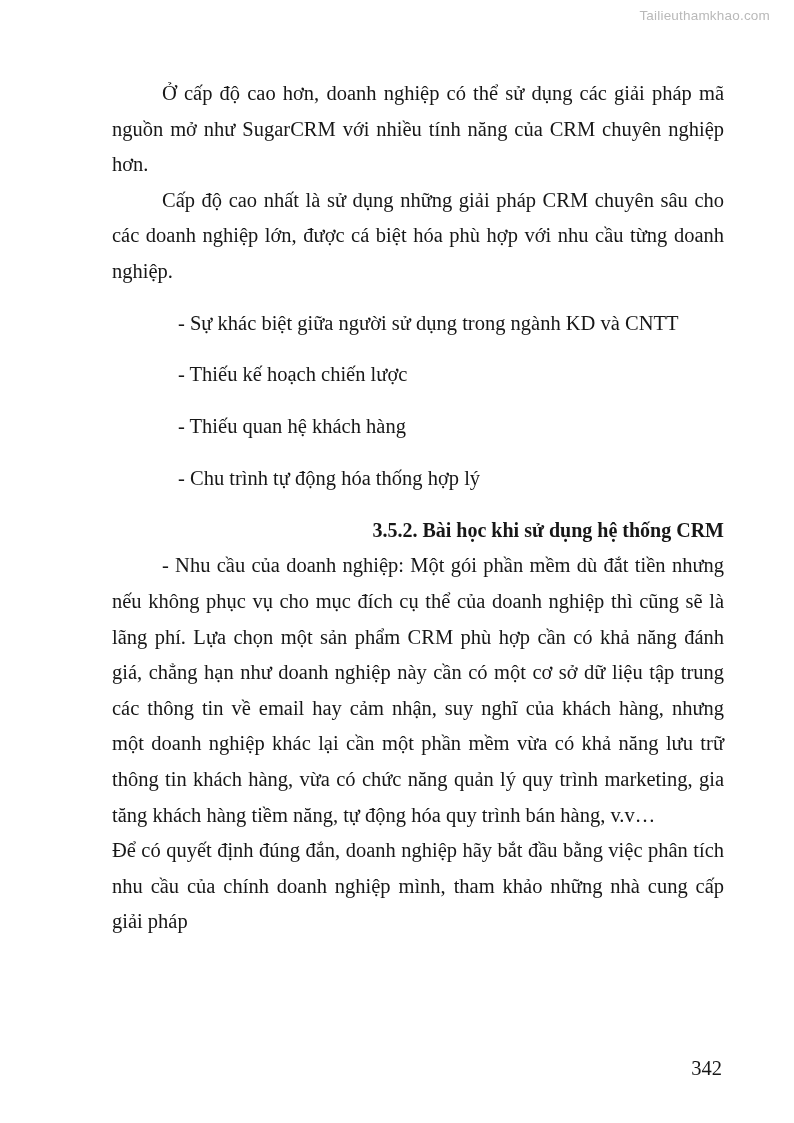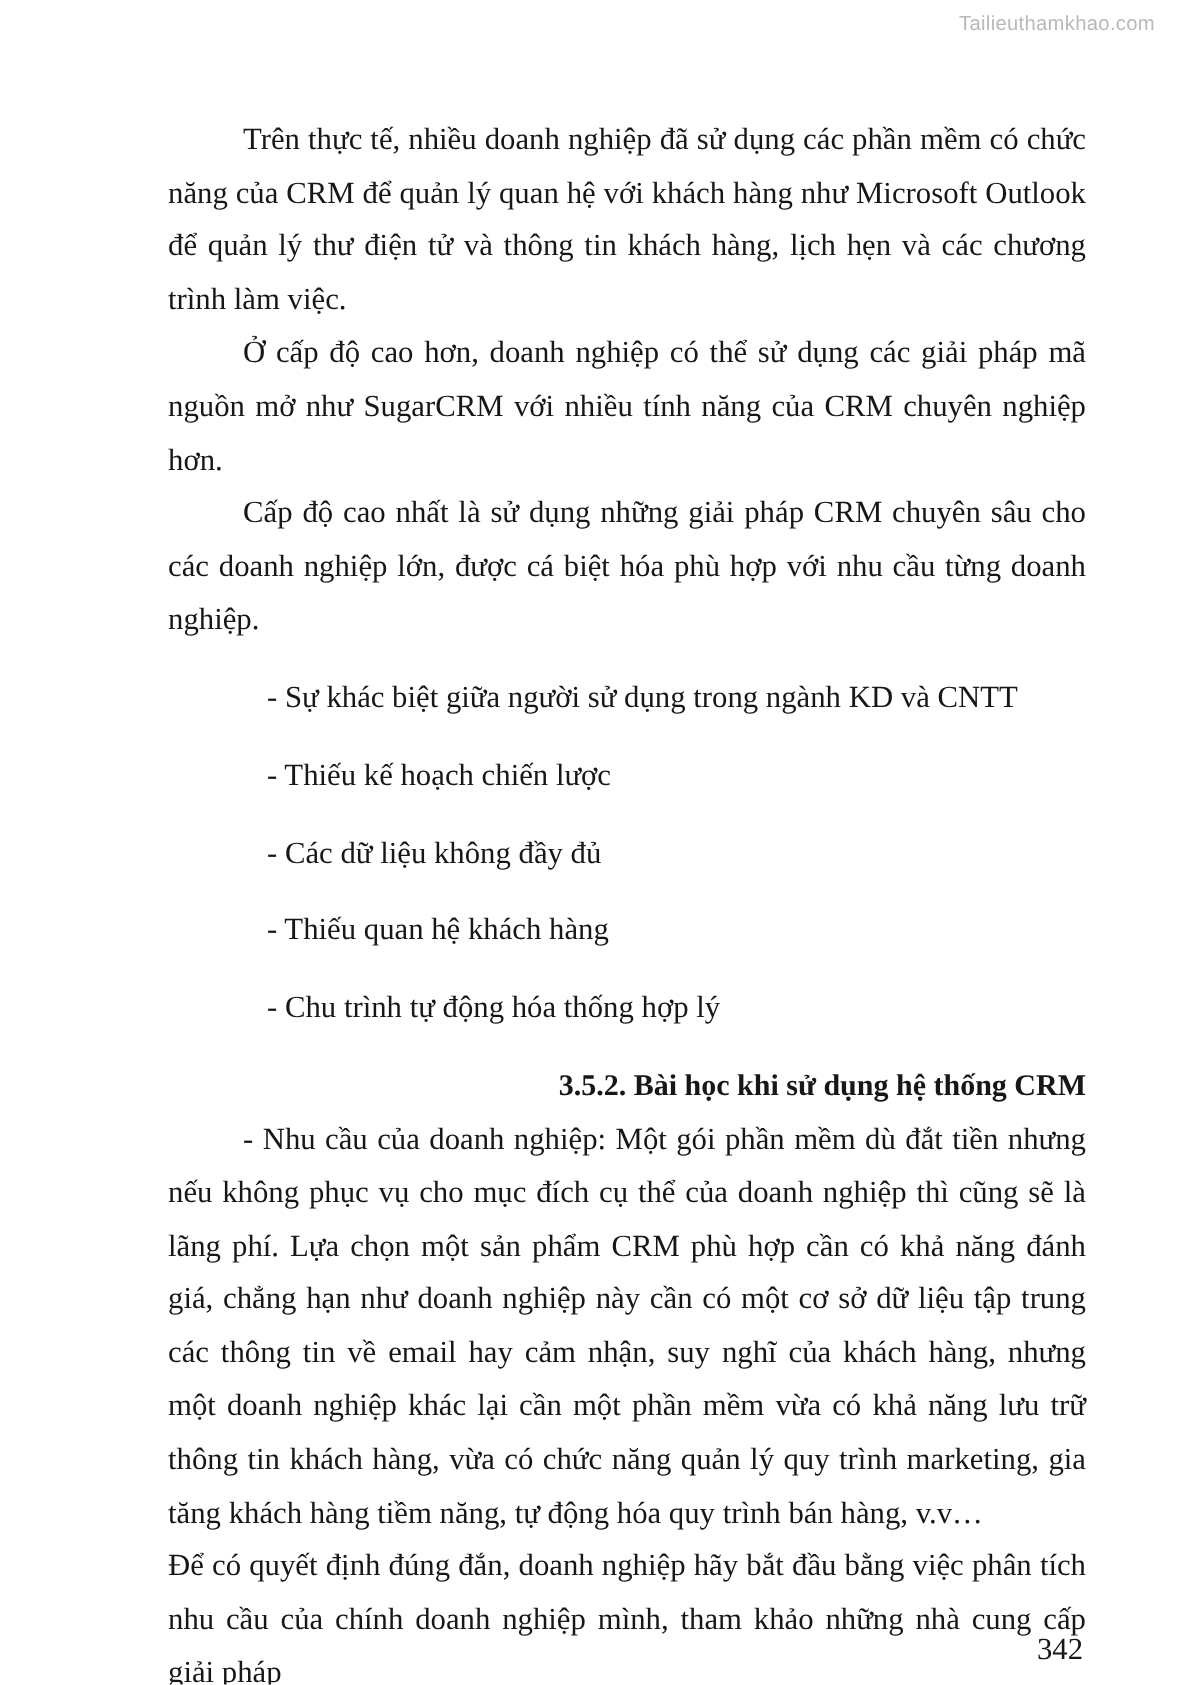--- a/index.html
+++ b/index.html
@@ -81,47 +81,45 @@
     margin: 0;
     font-size: 20px;
     line-height: 35.6px;
     font-weight: bold;
     text-align: right;
   }
 
   .page-number {
     position: absolute;
     left: 0;
-    top: 1086px;
+    top: 1054px;
     width: 722px;
     text-align: right;
     font-size: 20.5px;
     line-height: 28px;
   }
 </style>
 </head>
 <body>
 
 <div class="page">
 
   <div class="watermark">Tailieuthamkhao.com</div>
 
   <div class="content">
 
-    <p class="body-par">Trên thực tế, nhiều doanh nghiệp đã sử dụng các phần mềm có chức năng của CRM để quản lý quan hệ với khách hàng như Microsoft Outlook để quản lý thư điện tử và thông tin khách hàng, lịch hẹn và các chương trình làm việc.</p>
 
     <p class="body-par">Ở cấp độ cao hơn, doanh nghiệp có thể sử dụng các giải pháp mã nguồn mở như SugarCRM với nhiều tính năng của CRM chuyên nghiệp hơn.</p>
 
     <p class="body-par">Cấp độ cao nhất là sử dụng những giải pháp CRM chuyên sâu cho các doanh nghiệp lớn, được cá biệt hóa phù hợp với nhu cầu từng doanh nghiệp.</p>
 
 
     <ul class="reason-list">
       <li>- Sự khác biệt giữa người sử dụng trong ngành KD và CNTT</li>
       <li>- Thiếu kế hoạch chiến lược</li>
-      <li>- Các dữ liệu không đầy đủ</li>
       <li>- Thiếu quan hệ khách hàng</li>
       <li>- Chu trình tự động hóa thống hợp lý</li>
     </ul>
 
     <h3 class="section-heading">3.5.2. Bài học khi sử dụng hệ thống CRM</h3>
 
     <p class="body-par">- Nhu cầu của doanh nghiệp: Một gói phần mềm dù đắt tiền nhưng nếu không phục vụ cho mục đích cụ thể của doanh nghiệp thì cũng sẽ là lãng phí. Lựa chọn một sản phẩm CRM phù hợp cần có khả năng đánh giá, chẳng hạn như doanh nghiệp này cần có một cơ sở dữ liệu tập trung các thông tin về email hay cảm nhận, suy nghĩ của khách hàng, nhưng một doanh nghiệp khác lại cần một phần mềm vừa có khả năng lưu trữ thông tin khách hàng, vừa có chức năng quản lý quy trình marketing, gia tăng khách hàng tiềm năng, tự động hóa quy trình bán hàng, v.v…</p>
 
     <p class="body-par no-indent last-left">Để có quyết định đúng đắn, doanh nghiệp hãy bắt đầu bằng việc phân tích nhu cầu của chính doanh nghiệp mình, tham khảo những nhà cung cấp giải pháp</p>
 

